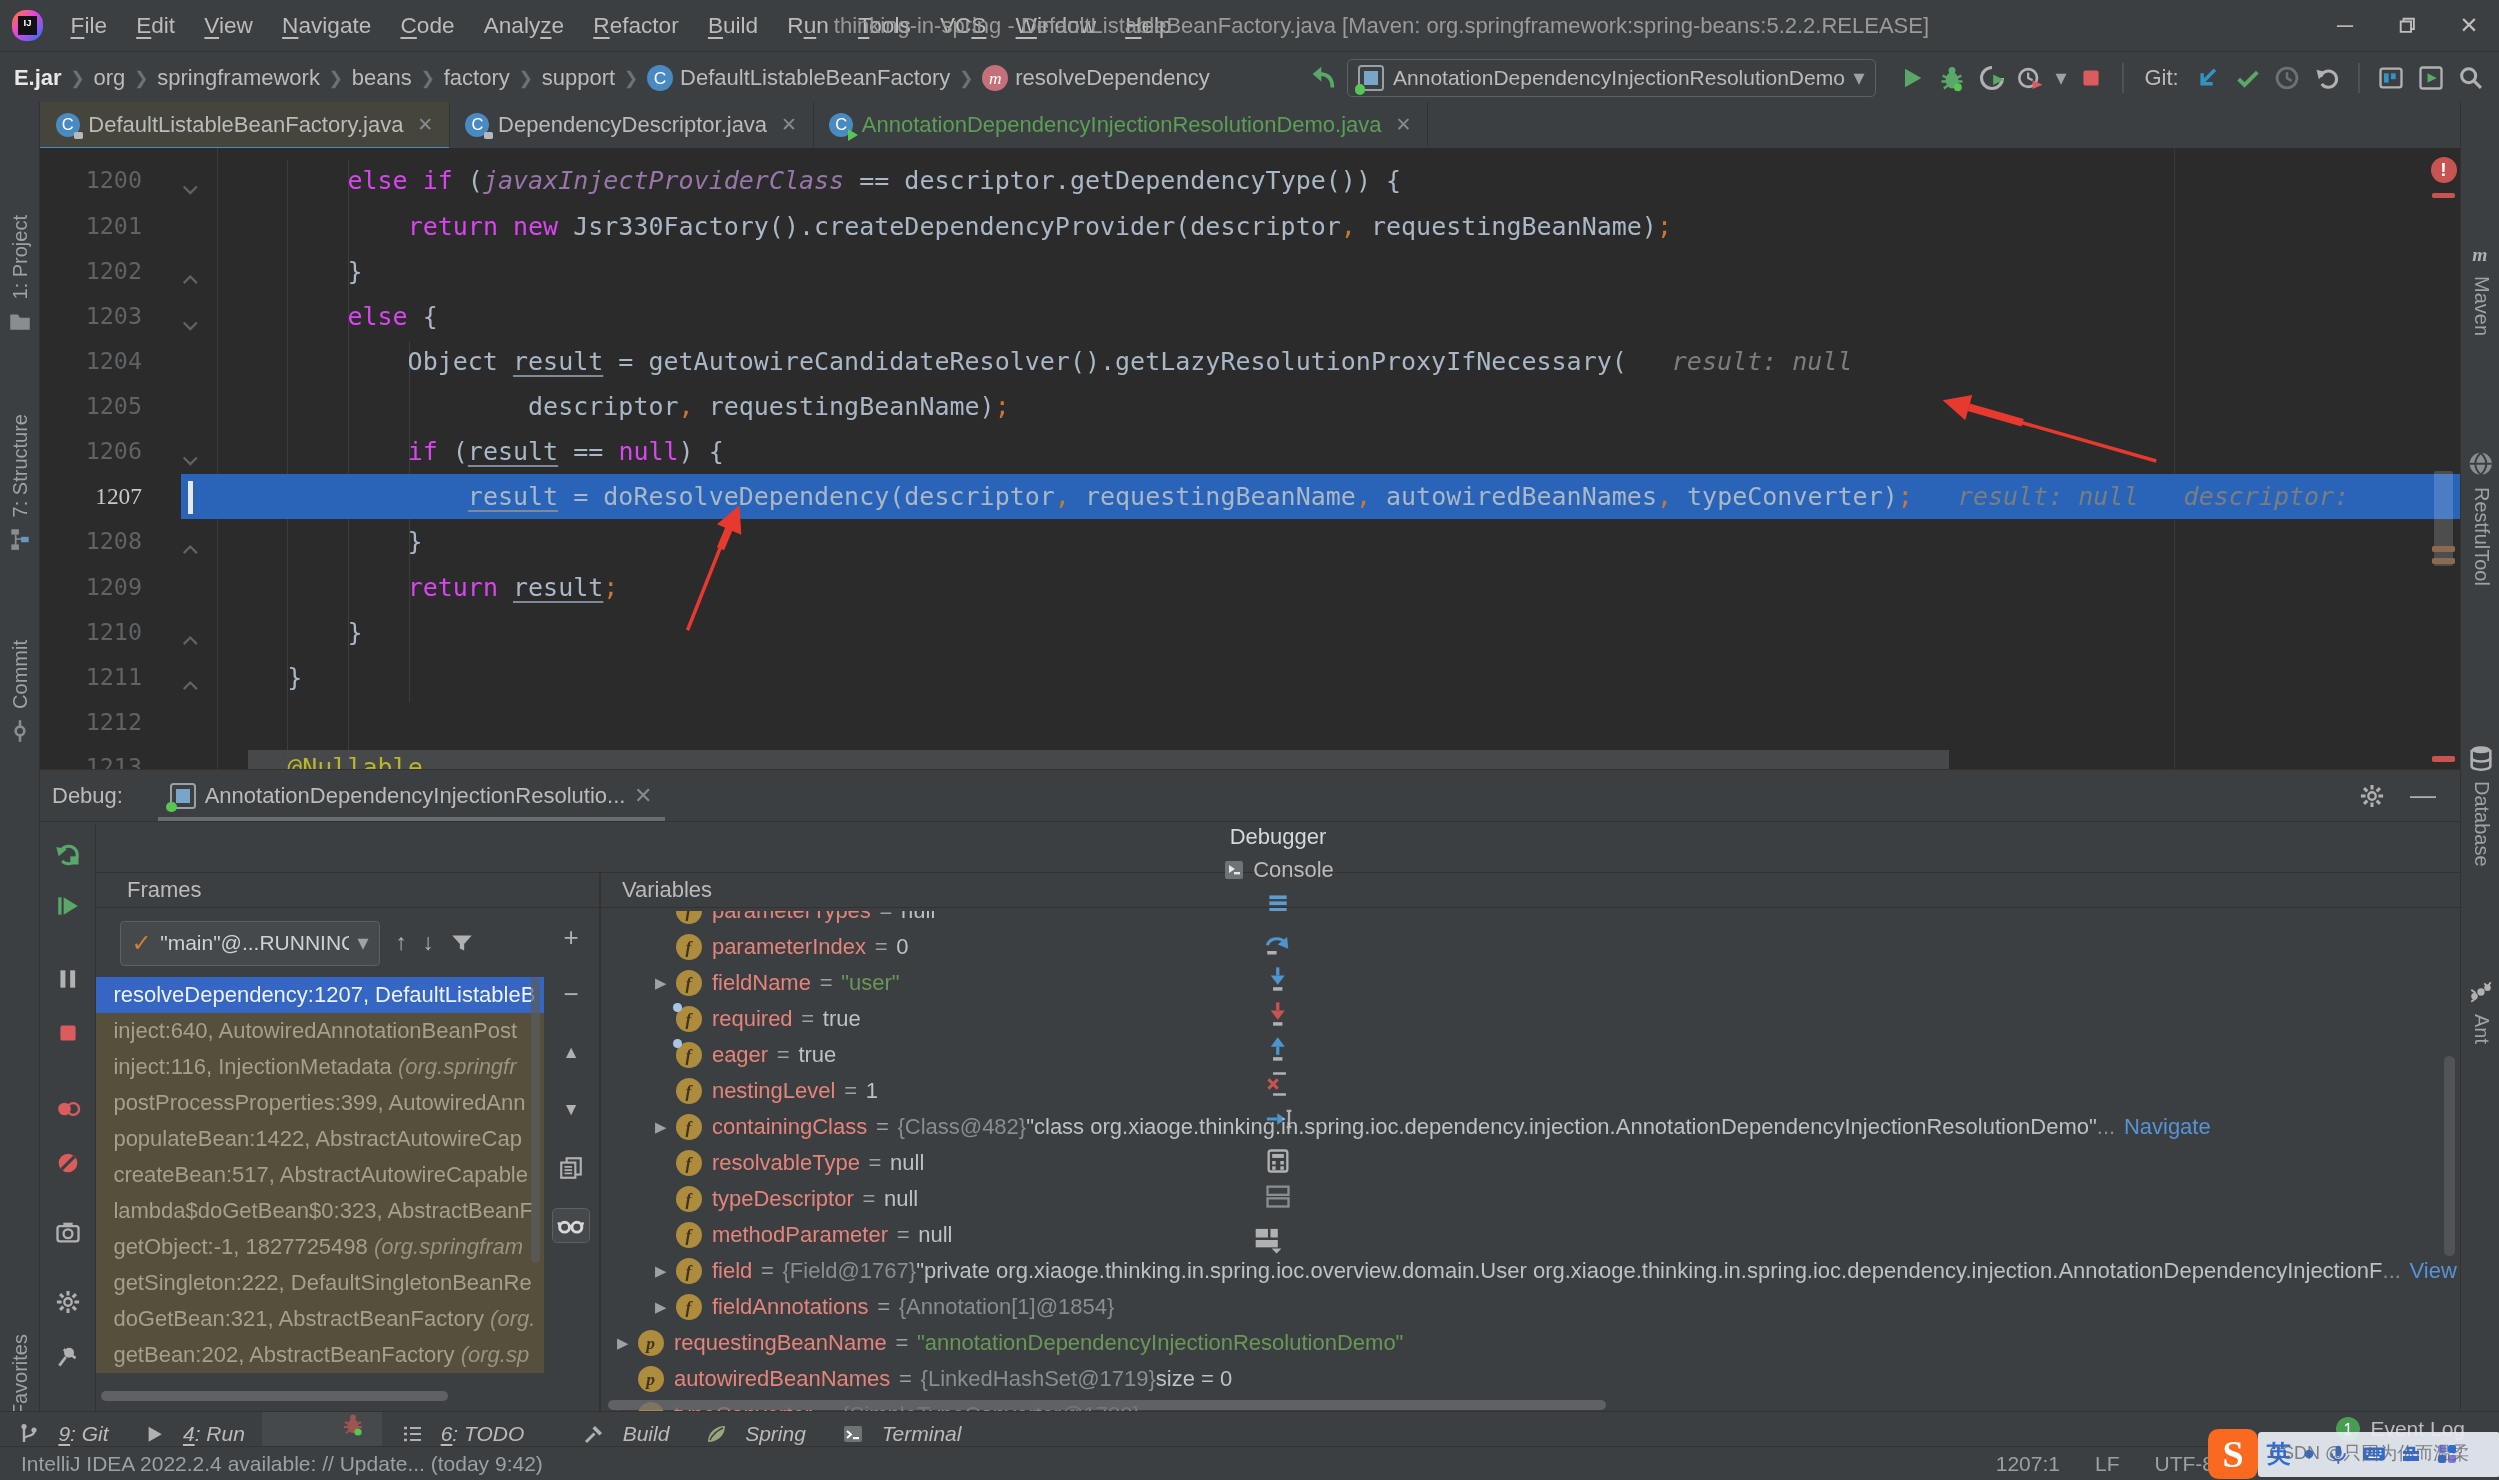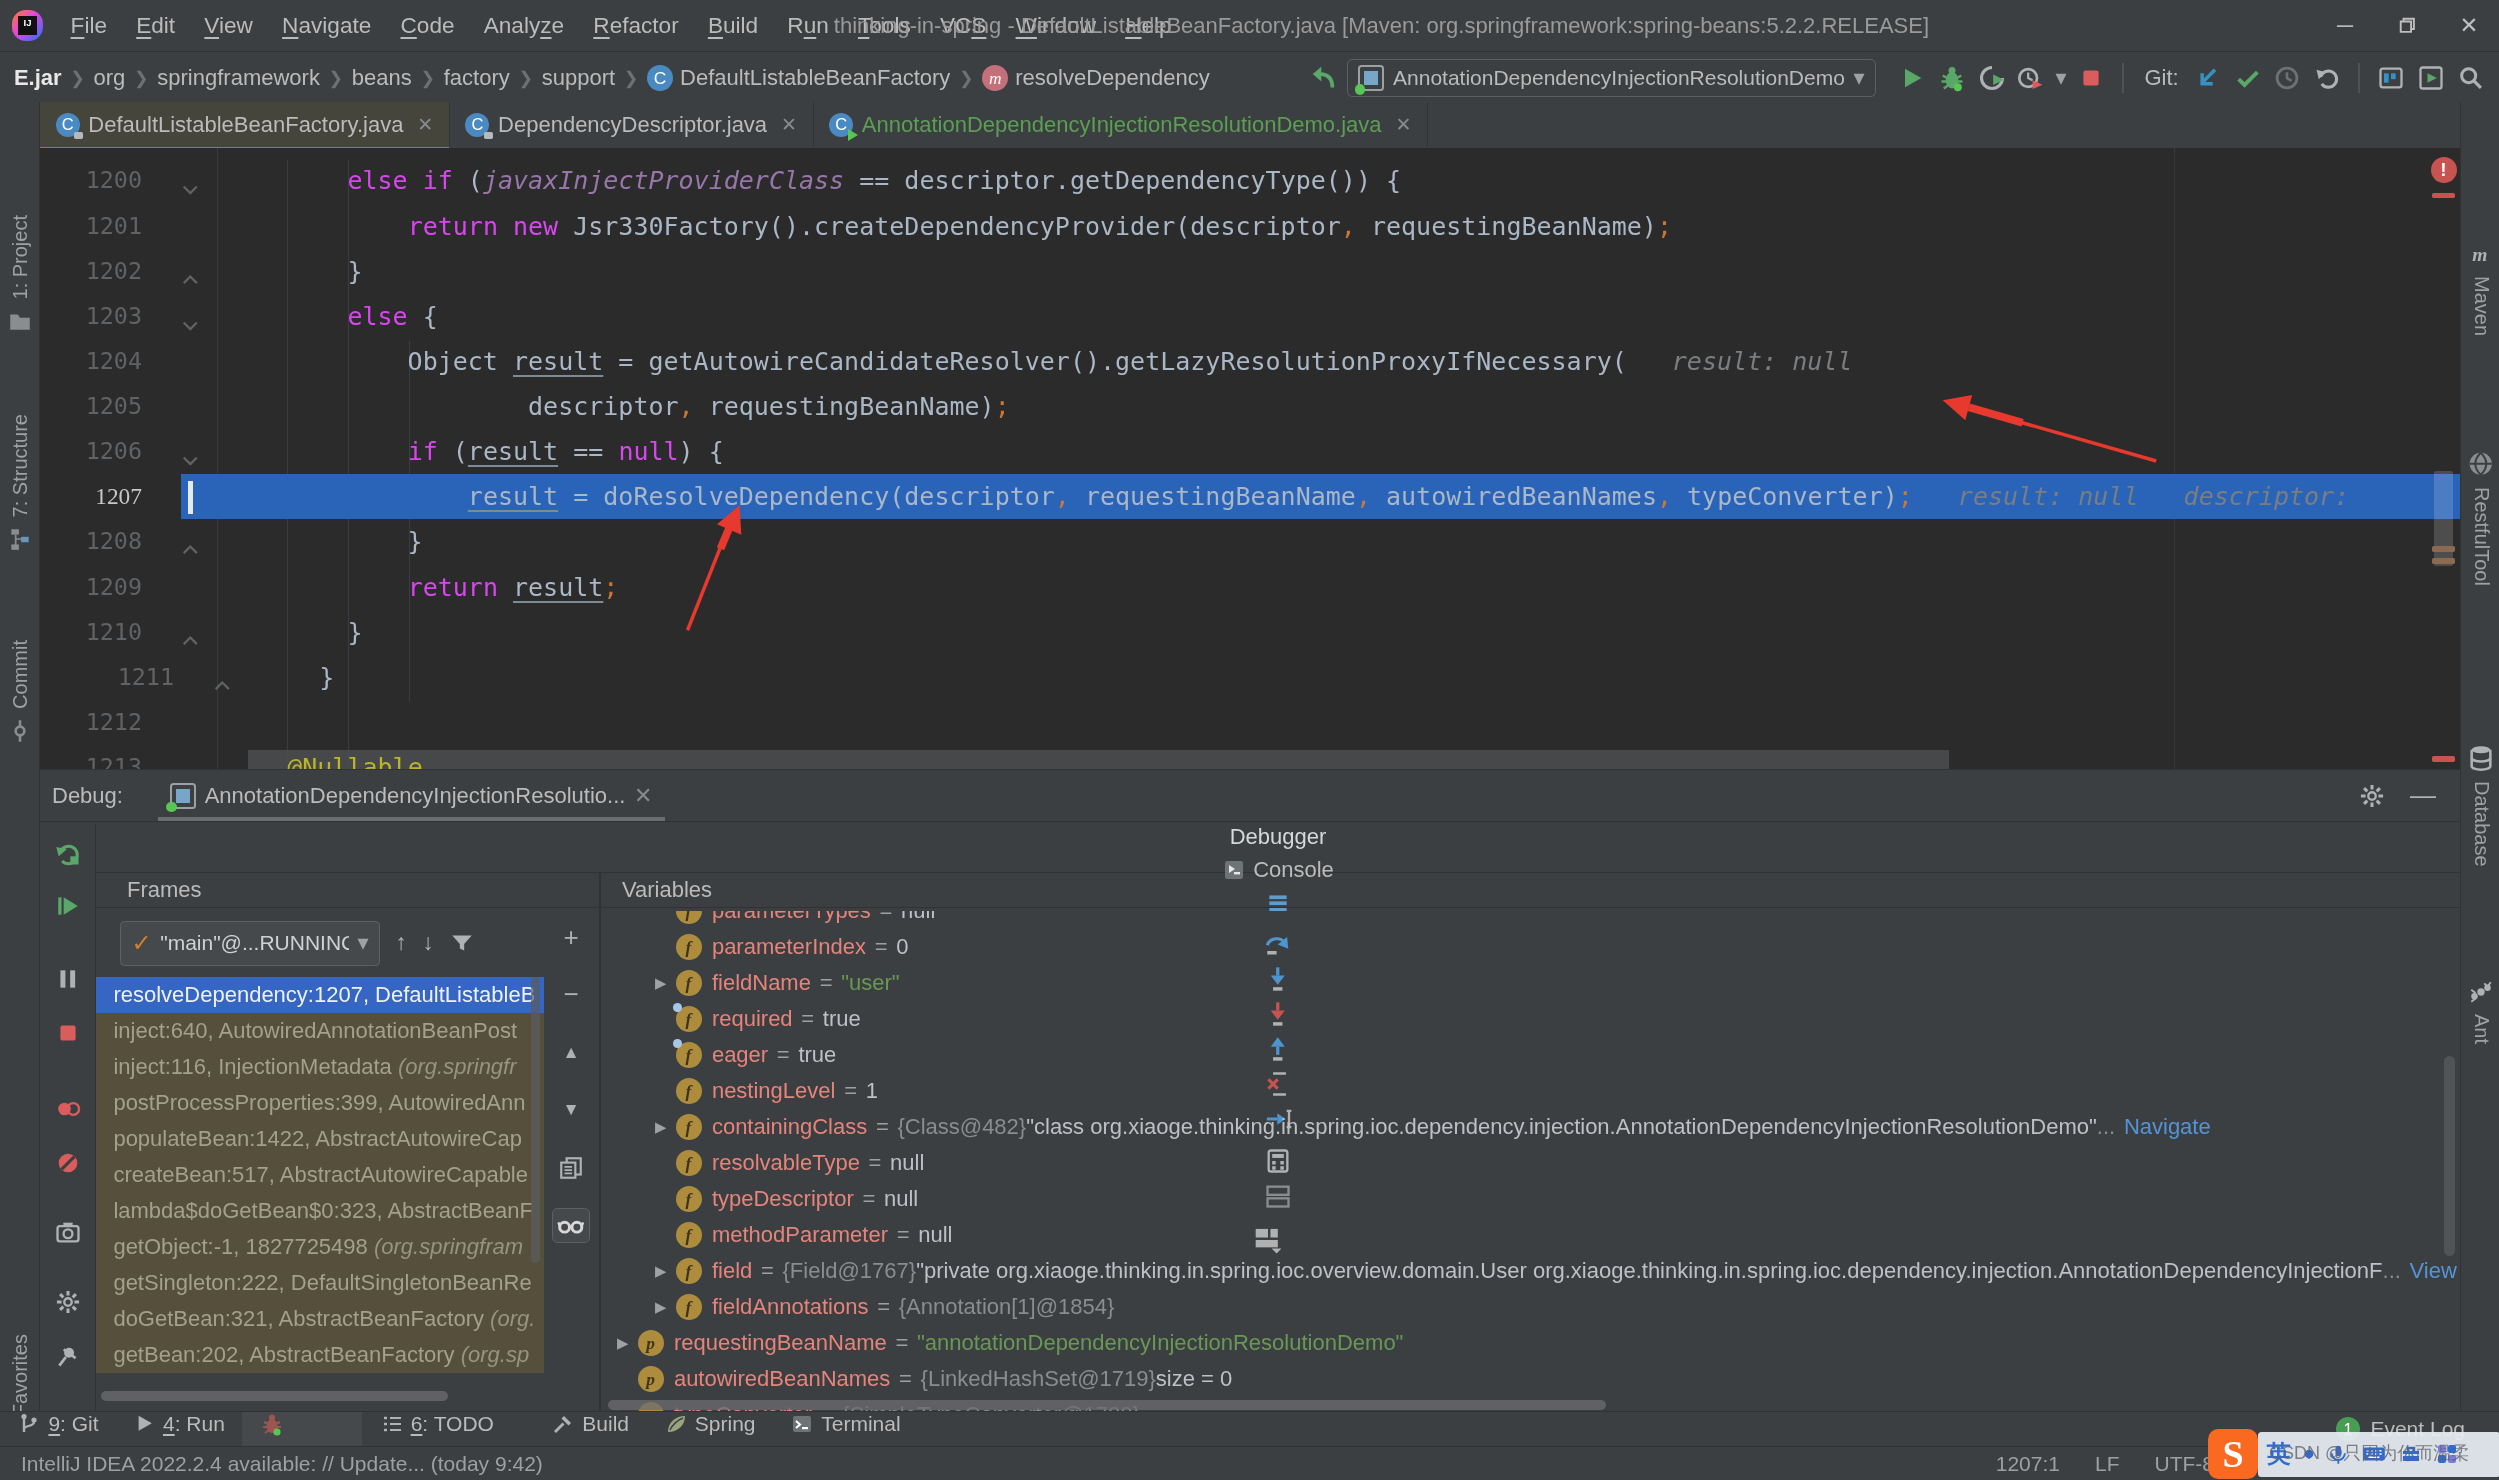--- a/index.html
+++ b/index.html
@@ -124,21 +124,21 @@
   .var-badge .wdot { position:absolute; left:-2.6px; top:-2.6px; width:8.7px; height:8.7px; border-radius:50%; background:#a7c6e8; }
   .var-name { color:#e5847b; }
   .var-eq { color:#9da0a2; padding:0 8.7px; }
   .vw { color:#bdc1c5; } .vg { color:#699856; } .vr { color:#8a8d90; }
   .vlink { color:#5693d6; margin-left:8.7px; }
   #vars-hscroll { position:absolute; left:568px; top:630px; width:998px; height:10.4px; background:#6b6e70; border-radius:5.2px; opacity:.75; }
   #vars-vscroll { position:absolute; right:5.2px; top:286px; width:10.4px; height:200px; background:#5a5d5f; border-radius:5.2px; opacity:.7; }
 
   
   #toolbar-bottom { position:absolute; left:0; top:1411px; width:2500px; height:35px; background:#3c3f41; border-top:1.7px solid #323232; display:flex; align-items:center; font-size:21px; }
-  .btool { display:flex; align-items:flex-start; gap:7px; padding:0 17.4px; height:100%; color:#bbbbbb; white-space:nowrap; }
+  .btool { display:flex; align-items:flex-end; gap:17px; padding:0 17.4px; height:100%; color:#bbbbbb; white-space:nowrap;font-style:italic; }
   .btool.active { background:#46494b; color:#d8dbdd;flex-direction:column; }
   .btool u { text-decoration:underline; text-underline-offset:2.6px; }
   #eventlog { margin-left:auto; display:flex; align-items:center; gap:10.4px; padding-right:35px; color:#bbbbbb; }
   #eventlog .badge { width:24px; height:24px; border-radius:50%; background:#499c54; color:#fff; font-size:16.5px; display:flex; align-items:center; justify-content:center; }
   #statusbar { position:absolute; left:0; top:1446px; width:2500px; height:35px; background:#3c3f41; border-top:1.7px solid #323232; display:flex; align-items:center; color:#9da0a2; font-size:21px; }
   #status-left { margin-left:21px; }
   #status-right { margin-left:auto; display:flex; gap:35px; padding-right:286px; }
 
   
   #ime { position:absolute; left:2208px; top:1427px; width:292px; height:54px; z-index:70; display:flex; align-items:center; }
@@ -463,21 +463,21 @@
             <path d="M5 9l7 7 7-7" fill="none" stroke="#606366" stroke-width="2.4"></path>
           </svg></span><span class="ctext rel"><span class="tk-p">            </span><span class="tk-k">if</span><span class="tk-p"> (</span><span class="tk-v">result</span><span class="tk-p"> == </span><span class="tk-k">null</span><span class="tk-p">) {</span></span></div>
       <div class="code-row cur" style="top: 326px;"><div class="execbg"></div><div class="execcaret"></div><span class="lnum rel">1207</span><span class="ctext rel"><span class="tk-p">                </span><span class="tk-v">result</span><span class="tk-p"> = doResolveDependency(descriptor</span><span class="tk-s">,</span><span class="tk-p"> requestingBeanName</span><span class="tk-s">,</span><span class="tk-p"> autowiredBeanNames</span><span class="tk-s">,</span><span class="tk-p"> typeConverter)</span><span class="tk-s">;</span><span class="hint" style="margin-left: 45px;">result: null   descriptor:</span></span></div>
       <div class="code-row" style="top: 371px;"><span class="lnum rel">1208</span><span class="fold rel"><svg width="22.6" height="22.6" viewBox="0 0 24 24">
             <path d="M5 15l7-7 7 7" fill="none" stroke="#606366" stroke-width="2.4"></path>
           </svg></span><span class="ctext rel"><span class="tk-p">            }</span></span></div>
       <div class="code-row" style="top: 417px;"><span class="lnum rel">1209</span><span class="ctext rel"><span class="tk-p">            </span><span class="tk-k">return</span><span class="tk-p"> </span><span class="tk-v">result</span><span class="tk-s">;</span></span></div>
       <div class="code-row" style="top: 462px;"><span class="lnum rel">1210</span><span class="fold rel"><svg width="22.6" height="22.6" viewBox="0 0 24 24">
             <path d="M5 15l7-7 7 7" fill="none" stroke="#606366" stroke-width="2.4"></path>
           </svg></span><span class="ctext rel"><span class="tk-p">        }</span></span></div>
-      <div class="code-row" style="top: 507px; margin-left: 32px;"><span class="lnum rel">1211</span><span class="fold rel"><svg width="22.6" height="22.6" viewBox="0 0 24 24">
+      <div class="code-row" style="top: 507px;"><span class="lnum rel">1211</span><span class="fold rel"><svg width="22.6" height="22.6" viewBox="0 0 24 24">
             <path d="M5 15l7-7 7 7" fill="none" stroke="#606366" stroke-width="2.4"></path>
           </svg></span><span class="ctext rel"><span class="tk-p">    }</span></span></div>
       <div class="code-row" style="top: 552px;"><span class="lnum rel">1212</span><span class="ctext rel"></span></div>
       <div class="code-row" style="top: 597px;"><div class="graybar"></div><span class="lnum rel">1213</span><span class="ctext rel"><span class="tk-p">    </span><span class="tk-a">@Nullable</span></span></div>
     </div>
   <div id="err-icon"><span>!</span></div>
   <div class="stripe-mark" style="right:5.2px;top:45px;width:22.6px;height:5.2px;background:#c75450"></div>
   <div class="stripe-mark" style="right:7px;top:323px;width:19px;height:95px;background:rgba(255,255,255,.16)"></div>
   <div class="stripe-mark" style="right:5.2px;top:398px;width:22.6px;height:6px;background:#8c6a52"></div>
   <div class="stripe-mark" style="right:5.2px;top:410px;width:22.6px;height:6px;background:#8c6a52"></div>

